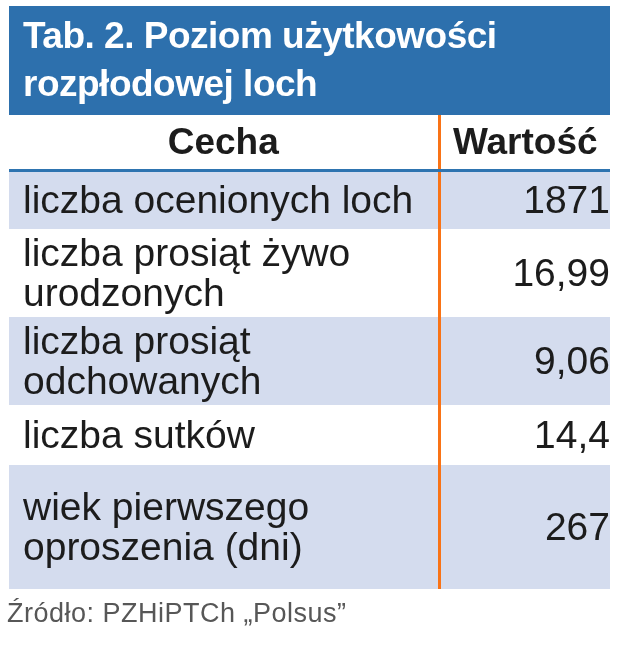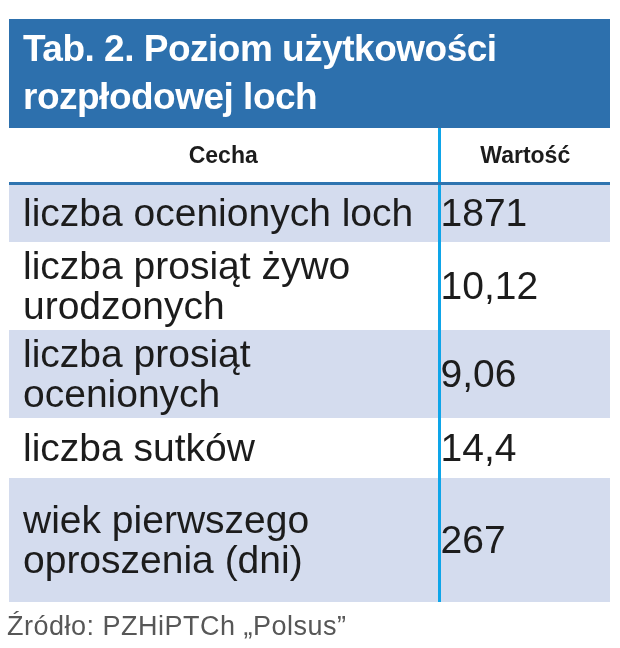--- a/index.html
+++ b/index.html
@@ -8,21 +8,21 @@
     background: #ffffff;
   }
   body {
     width: 620px;
     height: 648px;
     font-family: "Liberation Sans", "DejaVu Sans", sans-serif;
     color: #1c1c1c;
     overflow: hidden;
   }
   .page {
-    padding-top: 19px;
+    padding-top: 6px;
     padding-left: 9px;
     width: 601px;
   }
   
   .title-band {
     box-sizing: border-box;
     width: 601px;
     min-height: 109px;
     background: #2d70ad;
     color: #ffffff;
@@ -37,44 +37,44 @@
   table.perf-table {
     border-collapse: collapse;
     table-layout: fixed;
     width: 601px;
   }
   col.c-trait { width: 430px; }
   col.c-value { width: 171px; }
 
   .perf-table th {
     height: 54px;
-    font-size: 23px;
+    font-size: 37px;
     font-weight: bold;
     text-align: center;
     vertical-align: middle;
     background: #ffffff;
     border-bottom: 3px solid #2e74b0;
     padding: 0;
   }
   .perf-table td {
     font-size: 39px;
     line-height: 40px;
     vertical-align: middle;
     padding: 0;
   }
   .perf-table td.trait {
     padding-left: 14px;
     white-space: pre-line;
   }
   .perf-table td.value {
-    text-align: left;
+    text-align: right;
   }
   .perf-table th.value-col,
   .perf-table td.value {
-    border-left: 3px solid #0ea5e9;
+    border-left: 3px solid #f97316;
   }
   .perf-table tbody tr:nth-child(odd) { background: #d4dcee; }
   .perf-table tbody tr:nth-child(even) { background: #ffffff; }
 
   tr.r-short  { height: 58px; }
   tr.r-tall   { height: 88px; }
   tr.r-short2 { height: 60px; }
   tr.r-tall2  { height: 124px; }
 
   
@@ -107,25 +107,25 @@
       </tr>
     </thead>
     <tbody>
       <tr class="r-short">
         <td class="trait">liczba ocenionych loch</td>
         <td class="value">1871</td>
       </tr>
       <tr class="r-tall">
         <td class="trait">liczba prosiąt żywo
 urodzonych</td>
-        <td class="value">10,12</td>
+        <td class="value">16,99</td>
       </tr>
       <tr class="r-tall">
         <td class="trait">liczba prosiąt
-ocenionych</td>
+odchowanych</td>
         <td class="value">9,06</td>
       </tr>
       <tr class="r-short2">
         <td class="trait">liczba sutków</td>
         <td class="value">14,4</td>
       </tr>
       <tr class="r-tall2">
         <td class="trait">wiek pierwszego
 oproszenia (dni)</td>
         <td class="value">267</td>

